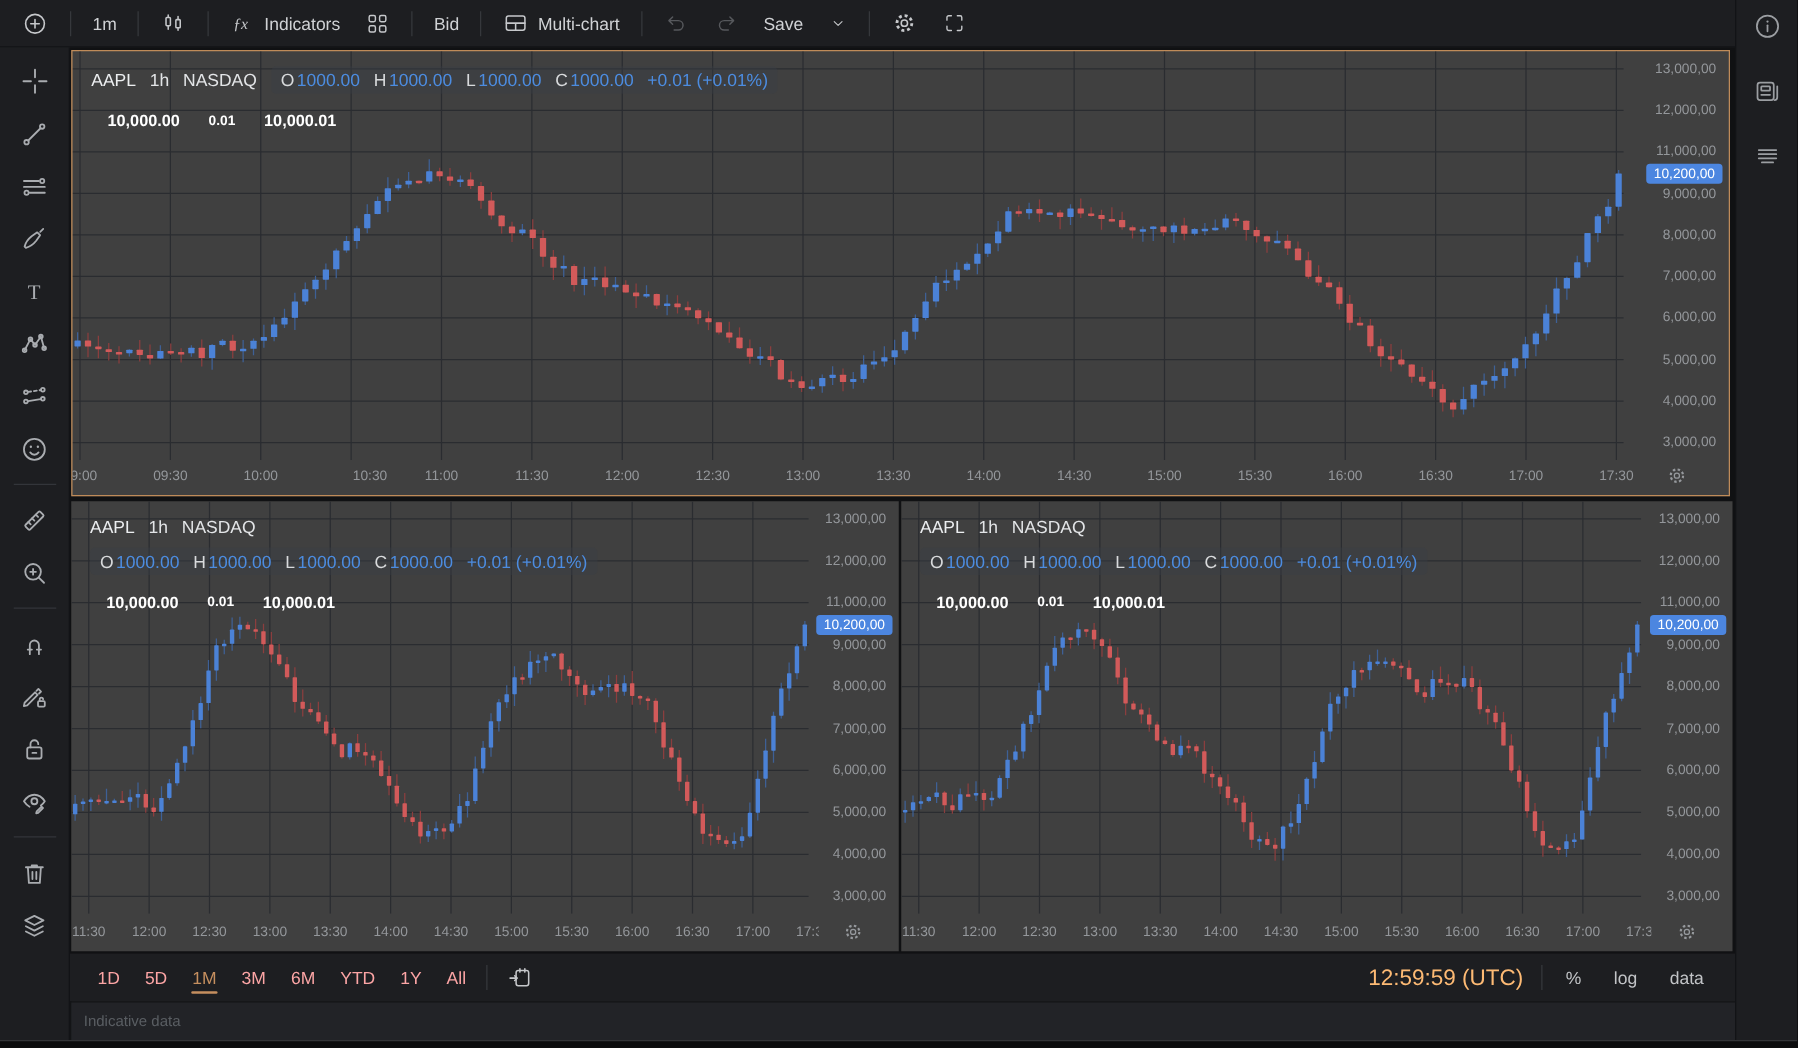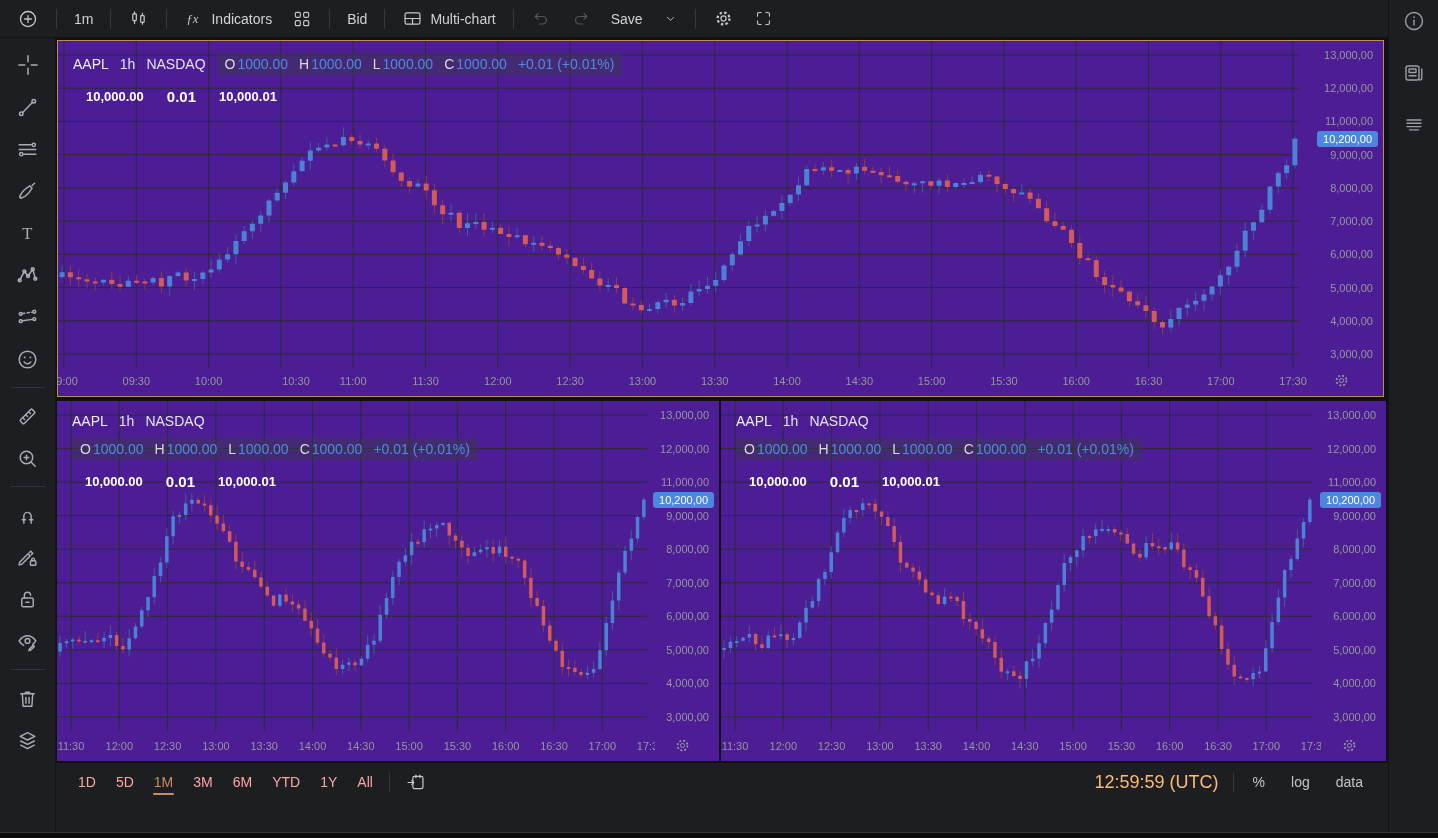--- a/index.html
+++ b/index.html
@@ -29,37 +29,37 @@
   .lt-btn svg { stroke:#a9acb0; fill:none; stroke-width:1.4; stroke-linecap:round; stroke-linejoin:round; }
   .lt-sep { width:34px; height:1px; background:#33353a; margin:7px 0; }
   
   .rightbar { position:absolute; right:0; top:0; width:50px; height:832px;
     background:#1d1e21; border-left:1px solid #121316;
     display:flex; flex-direction:column; align-items:center; padding-top:8px; gap:27px; }
   .rt-btn { width:34px; height:25px; display:flex; align-items:center; justify-content:center; cursor:pointer; }
   .rt-btn svg { stroke:#9b9ea2; fill:none; stroke-width:1.4; stroke-linecap:round; stroke-linejoin:round; }
   
   .charts { position:absolute; left:56px; top:38px; width:1332px; height:725px; background:#101113; }
-  .panel { position:absolute; background:#4c1d95; overflow:hidden; cursor:crosshair; }
+  .panel { position:absolute; background:#404040; overflow:hidden; cursor:crosshair; }
   .panel-main { left:1px; top:2px; width:1327px; height:357px; border:1px solid #bf8b59; }
   .panel-bl { left:1px; top:363px; width:662px; height:360px; }
   .panel-br { left:665px; top:363px; width:665px; height:360px; }
   
   .legend { position:absolute; left:15px; top:12px; z-index:3; font-size:14px; }
   .lrow { display:flex; align-items:center; margin-bottom:9px; }
   .sym { color:#eceef0; margin-right:11px; cursor:pointer; }
   .sub { color:#e3e5e7; margin-right:11px; }
   .ohlc { display:inline-flex; align-items:center; gap:11px;
     background:rgba(58,62,68,0.42); border-radius:4px; padding:3px 8px; }
   .ohlc .pair { display:inline-flex; gap:2px; }
   .ohlc i { font-style:normal; color:#d8dadc; }
   .ohlc b, .chg { font-weight:normal; color:#4c8ce0; }
   .quote { margin-top:2px;font-weight:bold; }
   .bid, .ask { color:#fff; font-size:13px; padding:5px 13px; border-radius:6px; cursor:pointer; }
-  .spread { color:#fff; font-size:15px; margin:0 10px; }
+  .spread { color:#fff; font-size:11px; margin:0 10px; }
   
   .plabel { position:absolute; right:10px; transform:translateY(-50%);
     font-size:11px; color:#94979b; z-index:2; white-space:nowrap; }
   .lastchip { position:absolute; right:5px; transform:translateY(-50%);
     font-size:11px; color:#fff; padding:2px 6px; border-radius:3px; z-index:2; white-space:nowrap;text-align:center; }
   .taxis { position:absolute; left:0; bottom:0; height:30px; overflow:hidden; z-index:1; }
   .tlabel { position:absolute; top:9px; transform:translateX(-50%); font-size:11px; color:#94979b; white-space:nowrap; }
   .axgear { position:absolute; bottom:6px; z-index:2; cursor:pointer; width:18px; height:18px; }
   
   .botbar { position:absolute; left:56px; top:763px; width:1332px; height:38px;
@@ -1284,15 +1284,18 @@
         </svg>
     </div>
     <div class="flex-spacer"></div>
     <span class="clock">12:59:59 (UTC)</span>
     <div class="tb-sep"></div>
     <span class="axbtn">%</span>
     <span class="axbtn">log</span>
     <span class="axbtn">data</span>
   </div>
 
+  <div class="statusbar">
+    <span>Indicative data</span>
+  </div>
   <div class="bottomstrip"></div>
 
 </div>
 
 </body></html>

